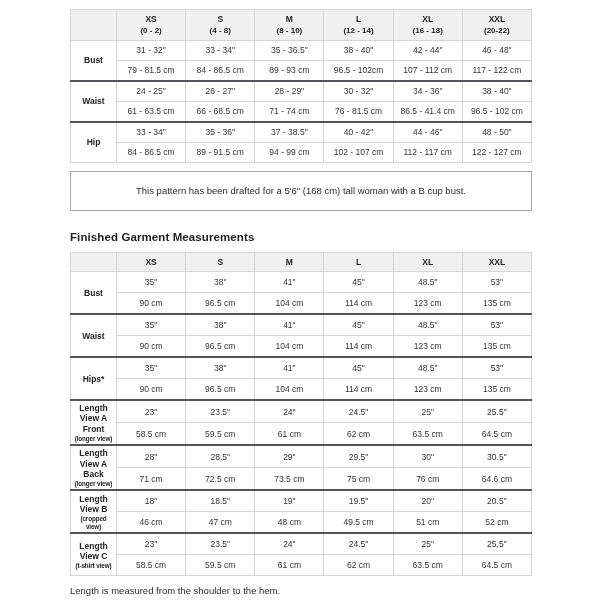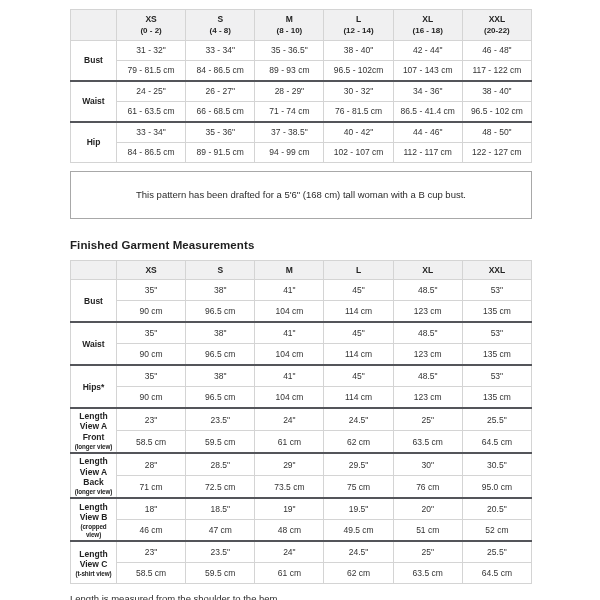--- a/index.html
+++ b/index.html
@@ -54,21 +54,21 @@
     color: #232323;
     line-height: 1.2;
     padding: 2px 1px;
   }
   .rsub { font-size: 6.3px; font-weight: 700; margin-top: 1px; letter-spacing: -0.1px; }
   table.chart tr.group-start td { border-top: 2px solid #54555a; }
 
   .note-box {
     margin-top: 8px;
     border: 1px solid #a8a8a8;
-    height: 48px;
+    height: 40px;
     display: flex;
     align-items: center;
     justify-content: center;
     font-size: 9.5px;
     color: #2b2b2b;
   }
 
   .gap-before-title2 { height: 20px; }
 
   .footnotes { margin-top: 9px; }
@@ -130,21 +130,21 @@
             <td class="val">35 - 36.5"</td>
             <td class="val">38 - 40"</td>
             <td class="val">42 - 44"</td>
             <td class="val">46 - 48"</td>
           </tr>
           <tr>
             <td class="val">79 - 81.5 cm</td>
             <td class="val">84 - 86.5 cm</td>
             <td class="val">89 - 93 cm</td>
             <td class="val">96.5 - 102cm</td>
-            <td class="val">107 - 143 cm</td>
+            <td class="val">107 - 112 cm</td>
             <td class="val">117 - 122 cm</td>
           </tr>
           <tr class="group-start">
             <td class="rowlabel" rowspan="2">
               <div class="rlbl">Waist</div>
             </td>
             <td class="val">24 - 25"</td>
             <td class="val">26 - 27"</td>
             <td class="val">28 - 29"</td>
             <td class="val">30 - 32"</td>
@@ -294,21 +294,21 @@
             <td class="val">29.5"</td>
             <td class="val">30"</td>
             <td class="val">30.5"</td>
           </tr>
           <tr>
             <td class="val">71 cm</td>
             <td class="val">72.5 cm</td>
             <td class="val">73.5 cm</td>
             <td class="val">75 cm</td>
             <td class="val">76 cm</td>
-            <td class="val">95.0 cm</td>
+            <td class="val">64.6 cm</td>
           </tr>
           <tr class="group-start">
             <td class="rowlabel" rowspan="2">
               <div class="rlbl">Length View B</div>
               <div class="rsub">(cropped view)</div>
             </td>
             <td class="val">18"</td>
             <td class="val">18.5"</td>
             <td class="val">19"</td>
             <td class="val">19.5"</td>

